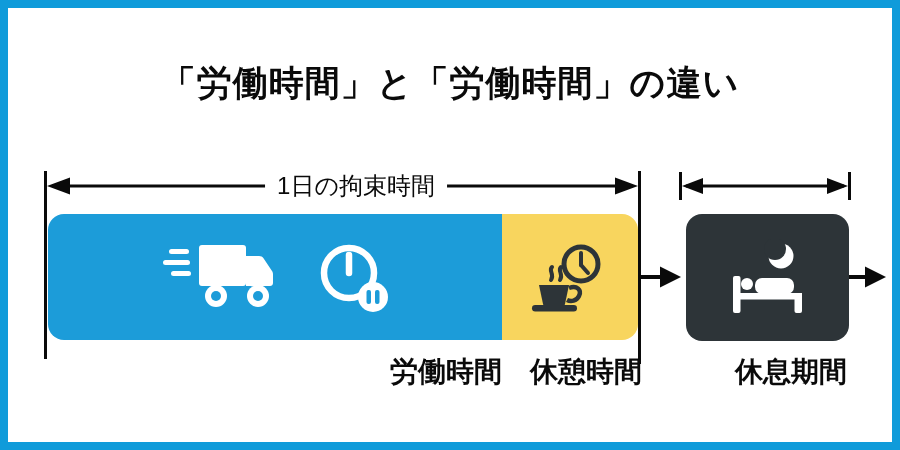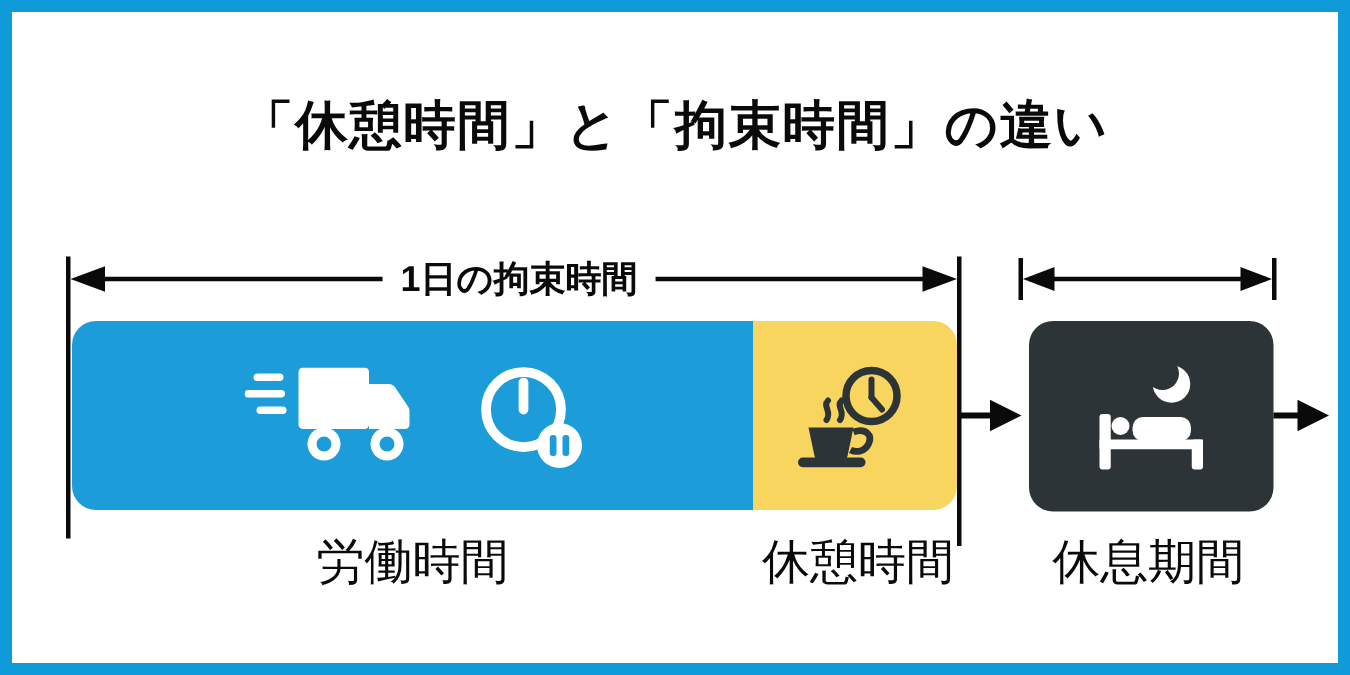--- a/index.html
+++ b/index.html
@@ -8,42 +8,42 @@
     background:#ffffff;border:8px solid #0F9BDA;overflow:hidden;
     font-family:"Liberation Sans","DejaVu Sans",sans-serif;
   }
   .title{
     position:absolute;left:0;top:52px;width:100%;margin:0;
     text-align:center;font-size:35px;font-weight:800;color:#0a0a0a;
     letter-spacing:1px;
   }
   .overlay{position:absolute;left:0;top:0;width:900px;height:450px;pointer-events:none;}
   .dim-label{
-    position:absolute;left:338px;top:178px;transform:translate(-50%,-50%);
-    background:#ffffff;padding:0 12px;font-size:24px;font-weight:700;color:#0a0a0a;
+    position:absolute;left:348px;top:178px;transform:translate(-50%,-50%);
+    background:#ffffff;padding:0 12px;font-size:24px;font-weight:400;color:#0a0a0a;
     white-space:nowrap;
   }
   .seg{position:absolute;top:206px;height:126px;display:flex;align-items:center;justify-content:center;}
   .seg-work{left:40px;width:454px;background:#1C9CD9;border-radius:16px 0 0 16px;gap:40px;}
   .seg-break{left:494px;width:136px;background:#F8D55E;border-radius:0 16px 16px 0;}
   .box-rest{position:absolute;left:678px;top:206px;width:163px;height:127px;background:#2D3438;border-radius:16px;display:flex;align-items:center;justify-content:center;}
   .seg-label{
-    position:absolute;top:345px;text-align:center;font-size:32px;font-weight:400;color:#0a0a0a;
+    position:absolute;top:345px;text-align:right;font-size:28px;font-weight:700;color:#0a0a0a;
   }
   .lbl-work{left:40px;width:454px;}
   .lbl-break{left:494px;width:140px;}
   .lbl-rest{left:676px;width:163px;}
   .ic{display:block;}
 </style>
 </head>
 <body>
 
 <div class="frame">
 
-  <h1 class="title">「休憩時間」と「拘束時間」の違い</h1>
+  <h1 class="title">「労働時間」と「労働時間」の違い</h1>
 
   <div class="seg seg-work">
     <svg class="ic" width="115" height="64" viewBox="0 0 115 64" fill="#ffffff">
       <rect x="6" y="4" width="20" height="5" rx="2.5"></rect>
       <rect x="0" y="15" width="27" height="5" rx="2.5"></rect>
       <rect x="8" y="26" width="20" height="5" rx="2.5"></rect>
       <rect x="36" y="0" width="47" height="41" rx="3"></rect>
       <path d="M83,11 h13 c2,0 3.5,0.8 4.5,2.3 L109,26 c0.8,1.2 1,2 1,3.5 V38 c0,1.7 -1.3,3 -3,3 H83 z"></path>
       <circle cx="53" cy="51" r="11"></circle>
       <circle cx="53" cy="51" r="5" fill="#1C9CD9"></circle>

